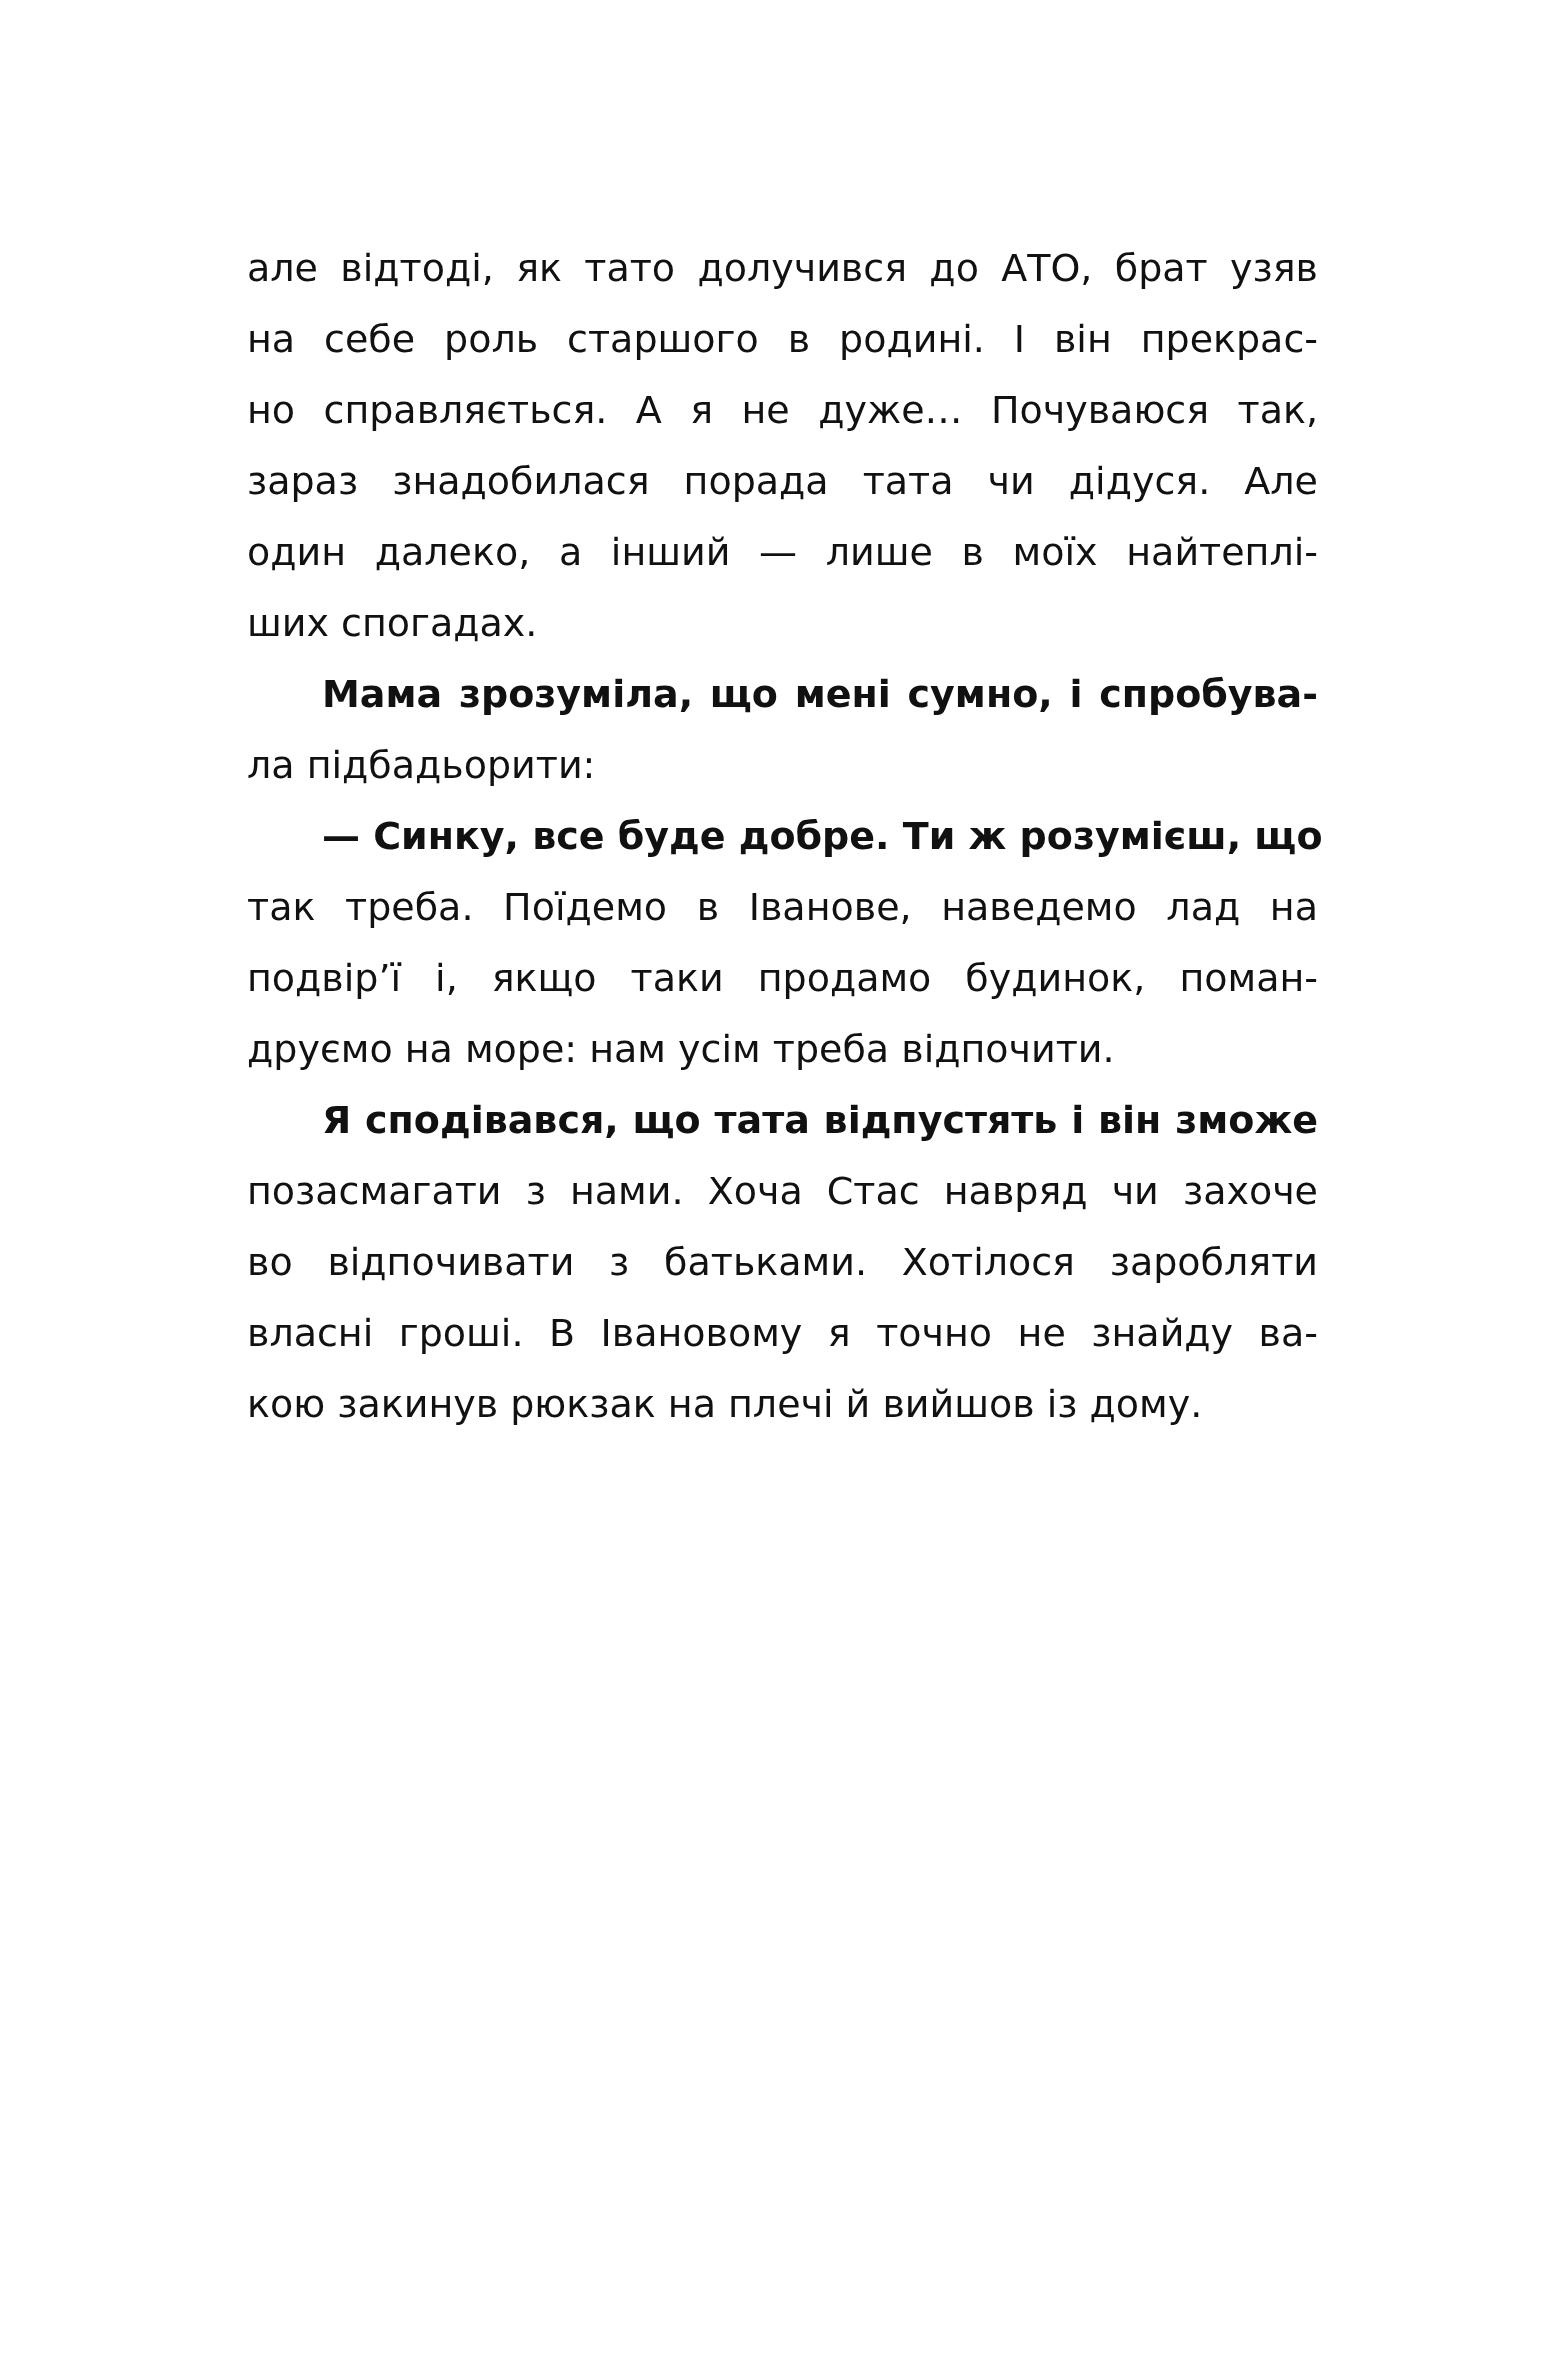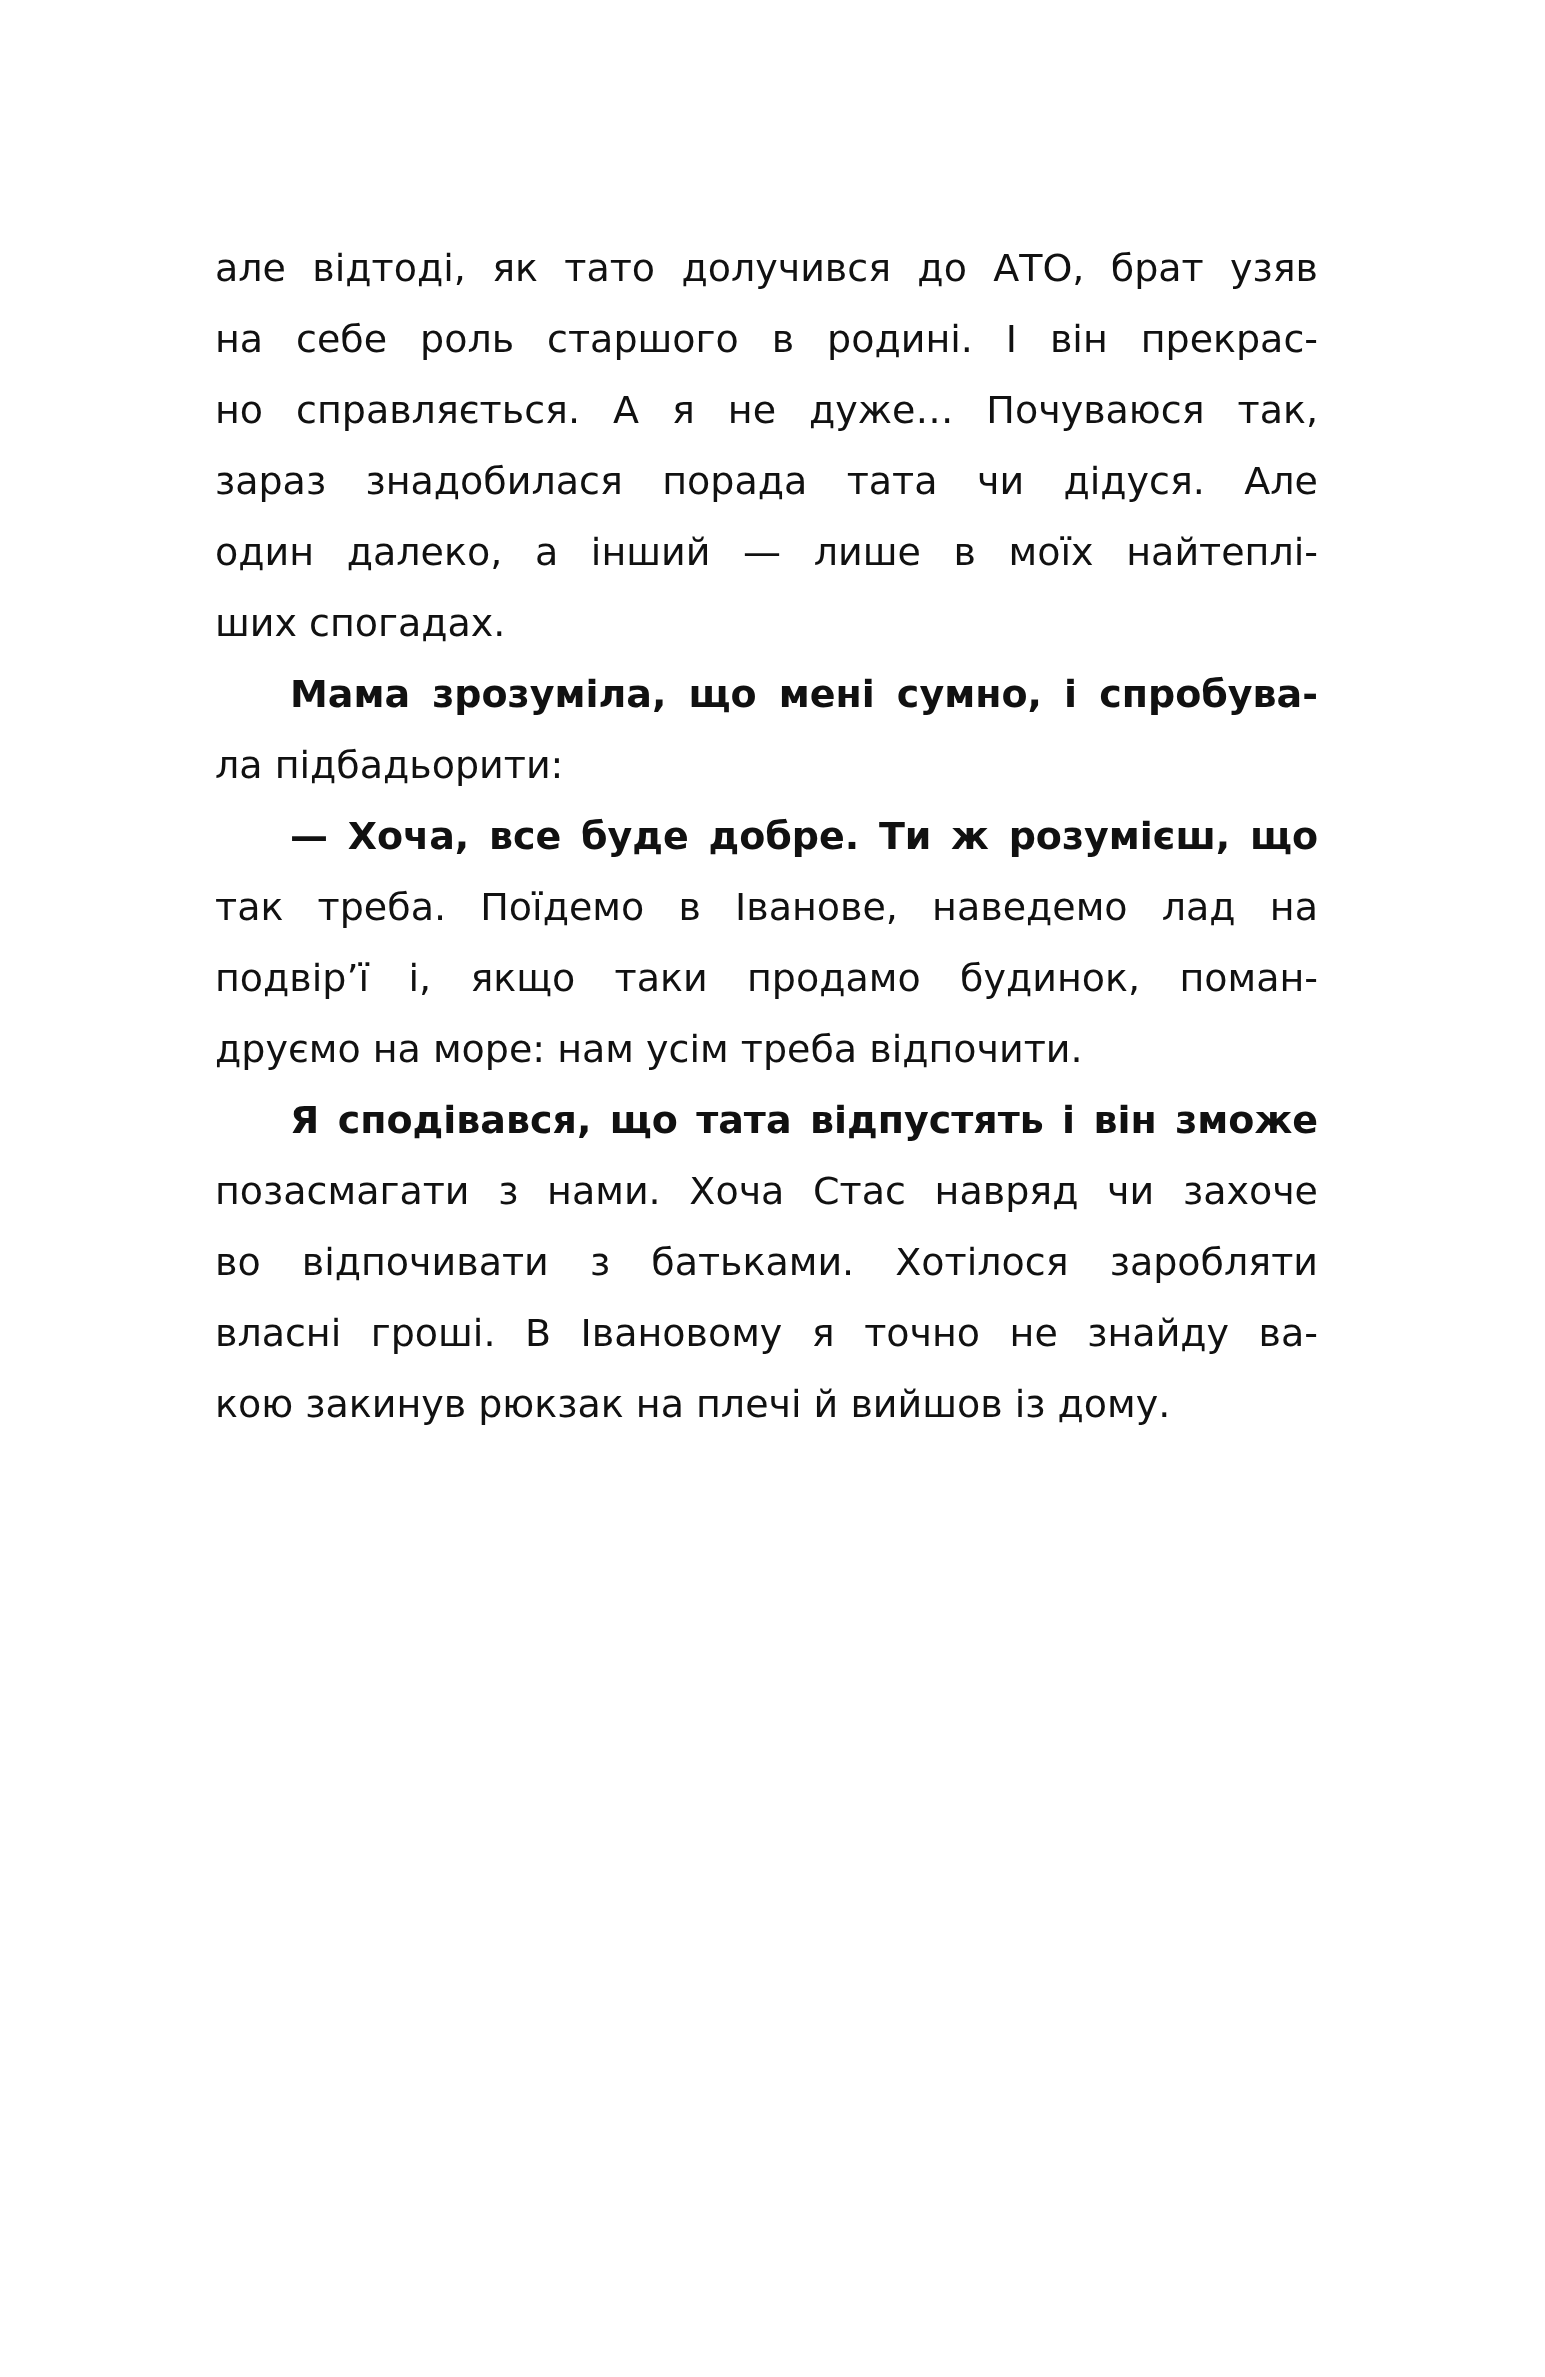--- a/index.html
+++ b/index.html
@@ -13,37 +13,38 @@
     font-size: 38px;
     color: #111111;
   }
   .line {
     height: 71px;
     line-height: 71px;
     white-space: nowrap;
     text-align: justify;
     text-align-last: justify;
     display: block;
+    margin-left: 32px;
   }
   .line.last { text-align-last: left; }
   .line.indent { padding-left: 75px; font-weight: bold; }
 </style>
 </head>
 <body>
 
 <div class="page">
   <div class="line">але відтоді, як тато долучився до АТО, брат узяв</div>
   <div class="line">на себе роль старшого в родині. І він прекрас-</div>
   <div class="line">но справляється. А я не дуже… Почуваюся так,</div>
   <div class="line">зараз знадобилася порада тата чи дідуся. Але</div>
   <div class="line">один далеко, а інший — лише в моїх найтеплі-</div>
   <div class="line last">ших спогадах.</div>
   <div class="line indent">Мама зрозуміла, що мені сумно, і спробува-</div>
   <div class="line last">ла підбадьорити:</div>
-  <div class="line indent">— Хоча, все буде добре. Ти ж розумієш, що</div>
+  <div class="line indent">— Синку, все буде добре. Ти ж розумієш, що</div>
   <div class="line">так треба. Поїдемо в Іванове, наведемо лад на</div>
   <div class="line">подвір’ї і, якщо таки продамо будинок, поман-</div>
   <div class="line last">друємо на море: нам усім треба відпочити.</div>
   <div class="line indent">Я сподівався, що тата відпустять і він зможе</div>
   <div class="line">позасмагати з нами. Хоча Стас навряд чи захоче</div>
   <div class="line">во відпочивати з батьками. Хотілося заробляти</div>
   <div class="line">власні гроші. В Івановому я точно не знайду ва-</div>
   <div class="line last">кою закинув рюкзак на плечі й вийшов із дому.</div>
 </div>
 

